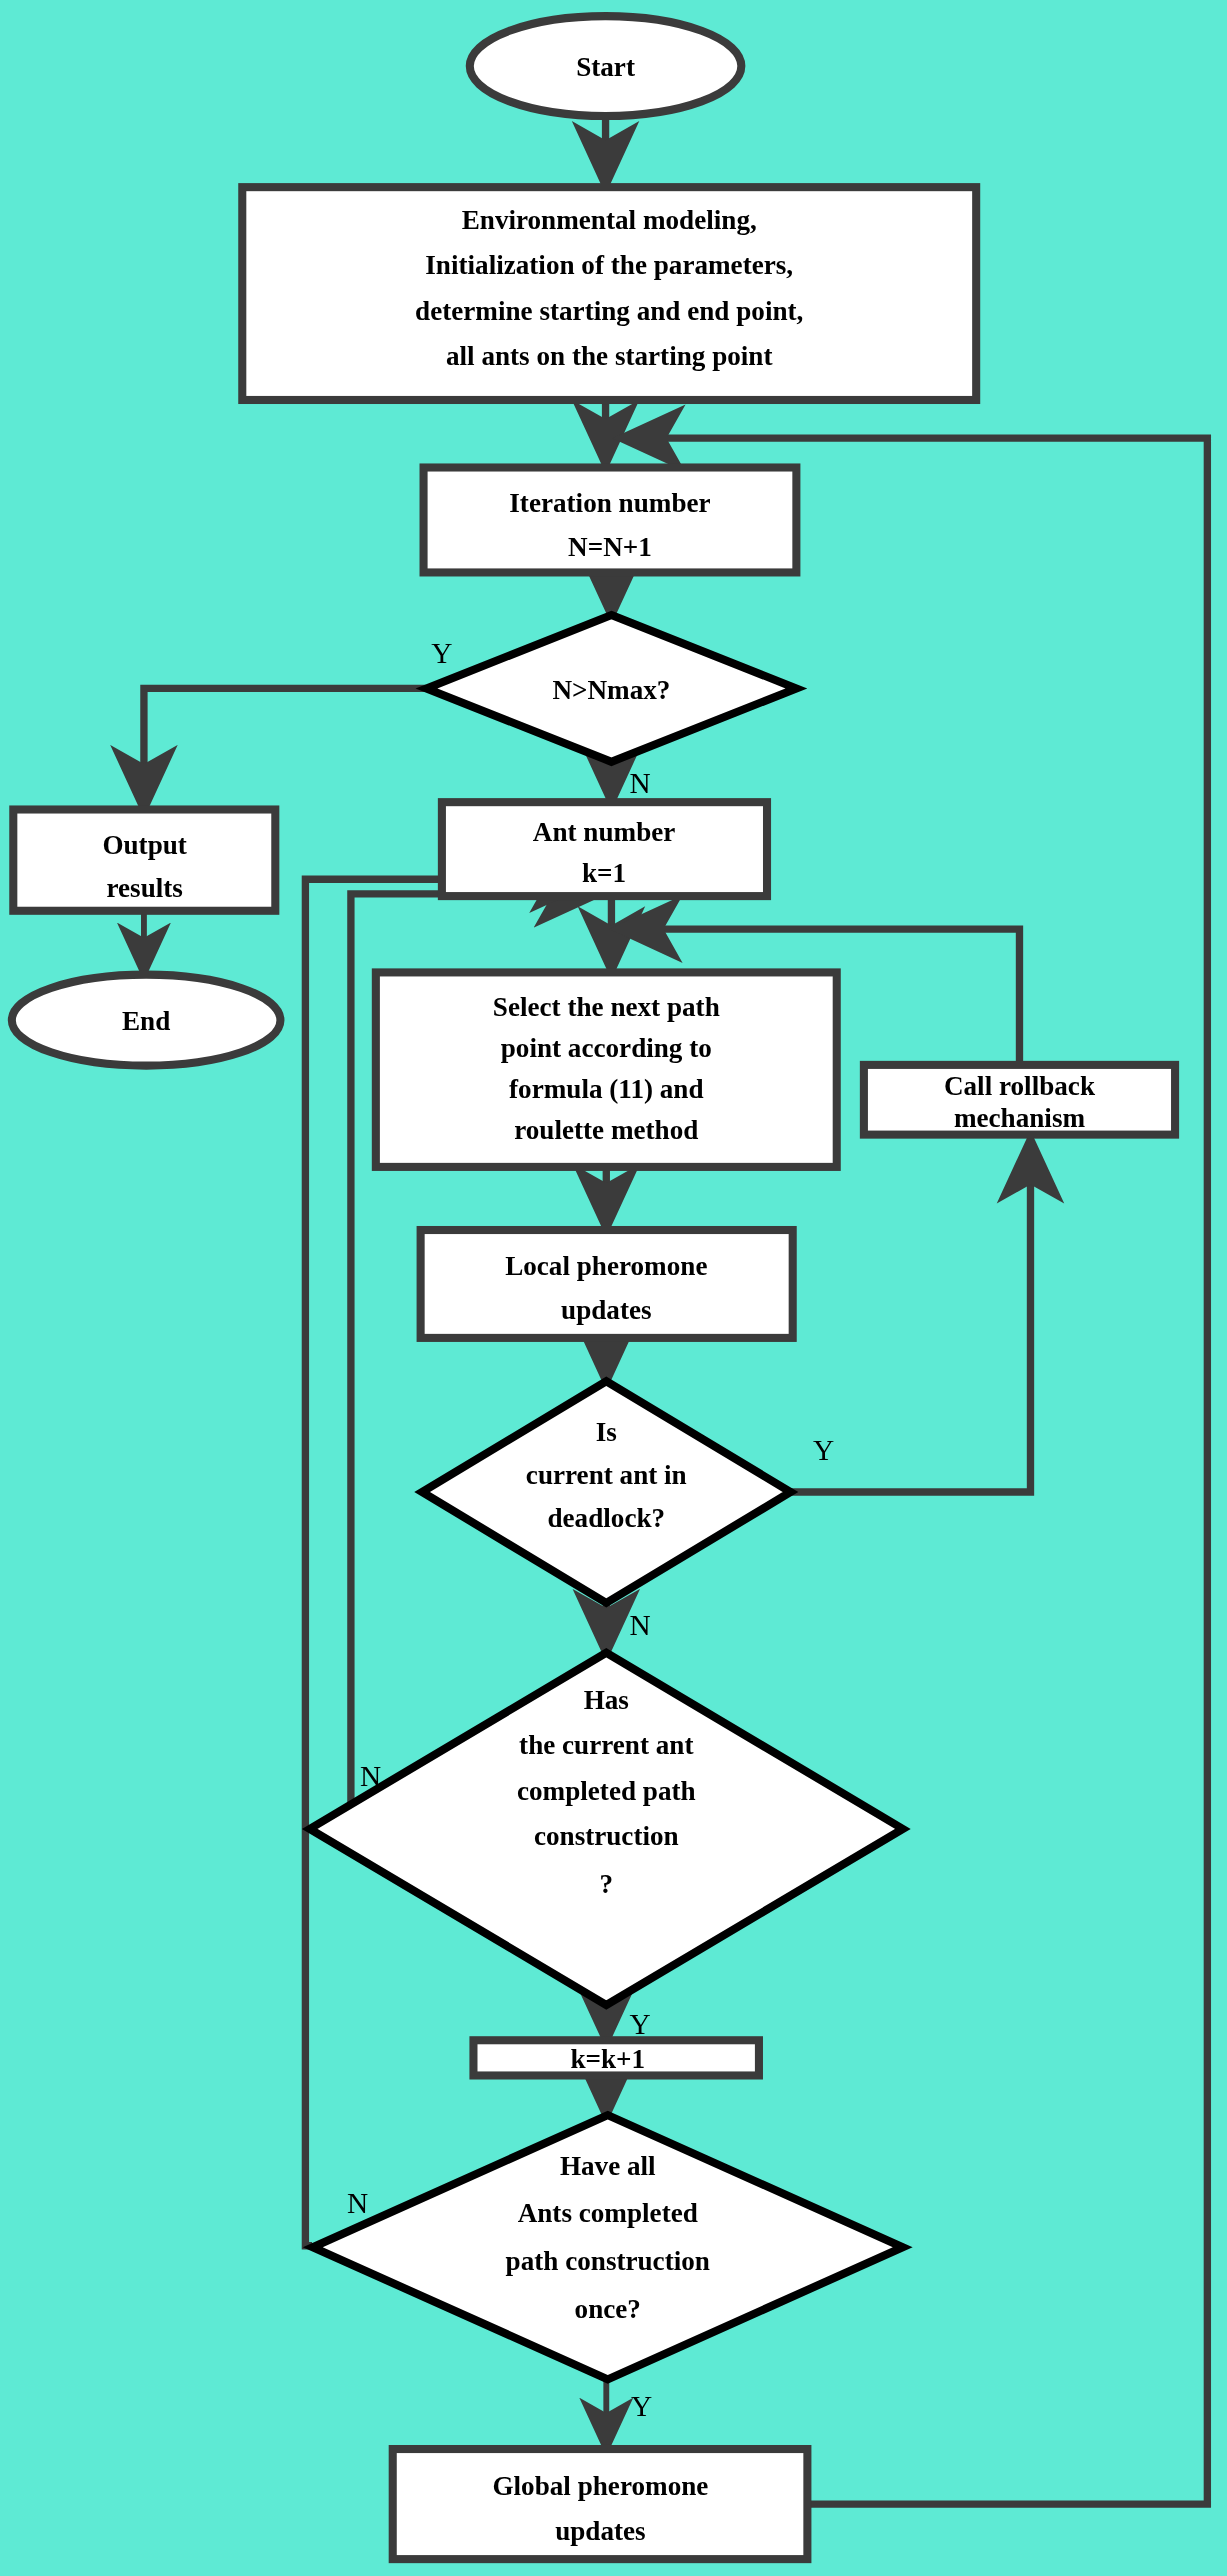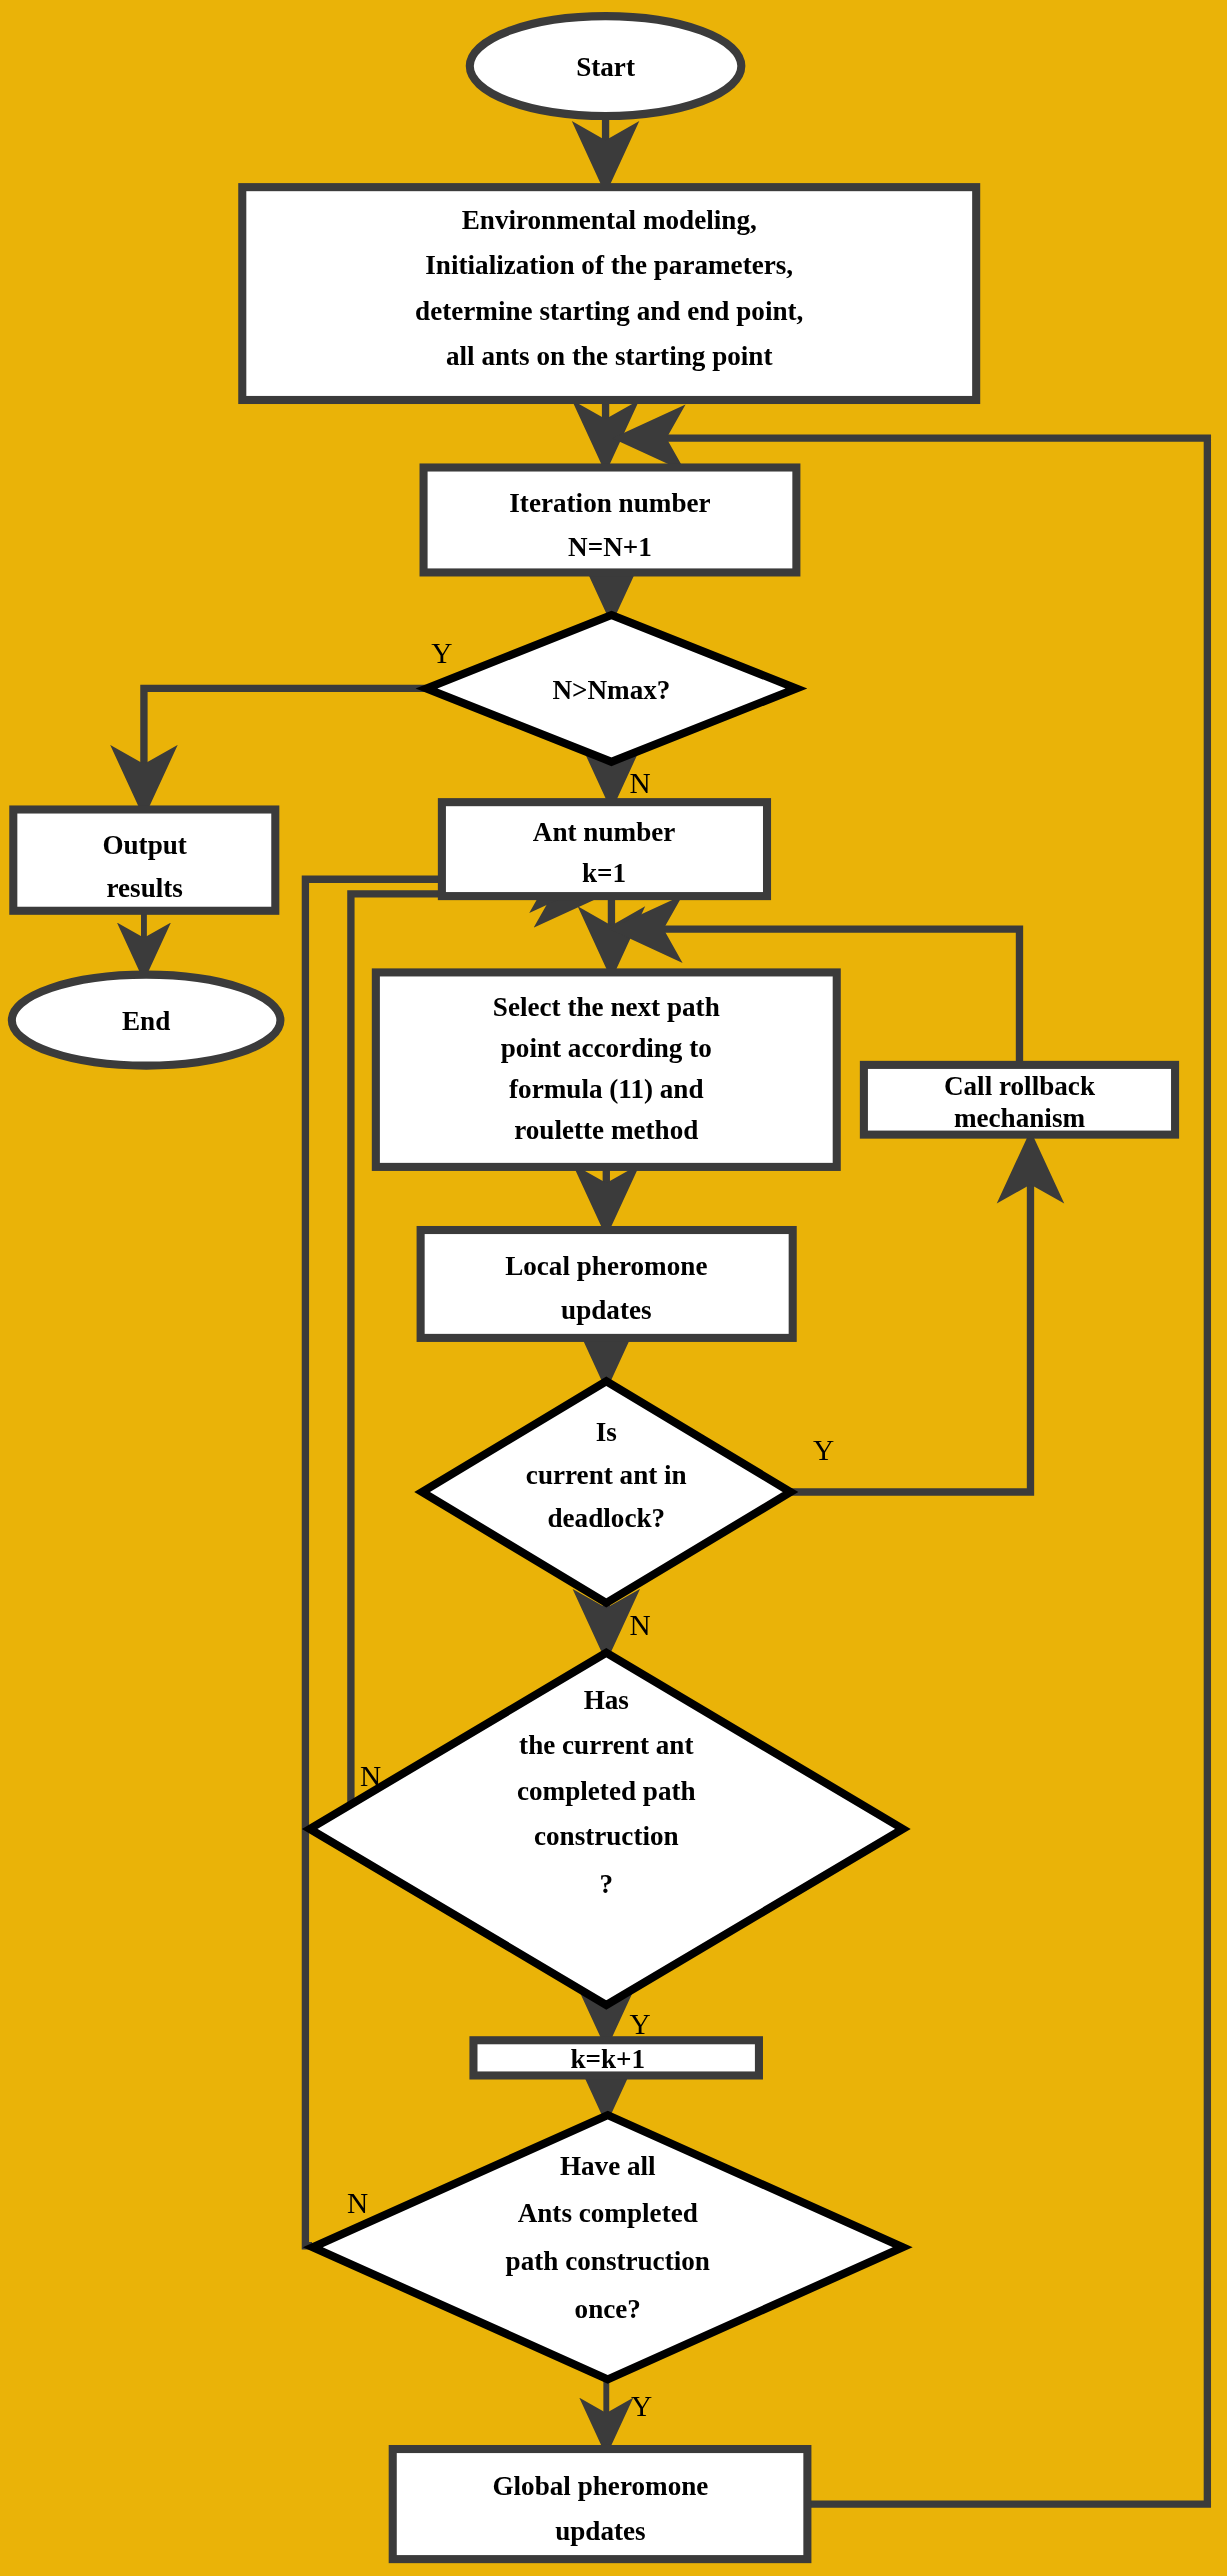--- a/index.html
+++ b/index.html
@@ -1,17 +1,17 @@
 <!DOCTYPE html>
 <html style="font-size:11.7px"><head>
 <meta charset="utf-8">
 <style>
   html,body{margin:0;padding:0;background:#ffffff;}
   body{width:1228px;height:2576px;font-family:"Liberation Serif",serif;}
-  #stage{position:relative;width:1228px;height:2576px;overflow:hidden;background:#eab308;text-align:right;}
+  #stage{position:relative;width:1228px;height:2576px;overflow:hidden;background:#5eead4;text-align:right;}
   svg#flow{position:absolute;left:0;top:0;width:1228px;height:2576px;}
   text{font-family:"Liberation Serif",serif;fill:#000;}
   .nodetext{font-size:37px;font-weight:700;text-anchor:middle;}
   .branchtext{font-size:40px;font-weight:400;text-anchor:middle;}
   .shape-box{fill:#ffffff;stroke:#3b3b3b;stroke-width:11;}
   .shape-ell{fill:#ffffff;stroke:#3b3b3b;stroke-width:11;}
   .shape-dia{fill:#ffffff;stroke:#000000;stroke-width:11;}
   .conn{stroke:#3b3b3b;stroke-width:10;fill:none;}
   .conn-thin{stroke:#3b3b3b;stroke-width:8;fill:none;}
 </style>

